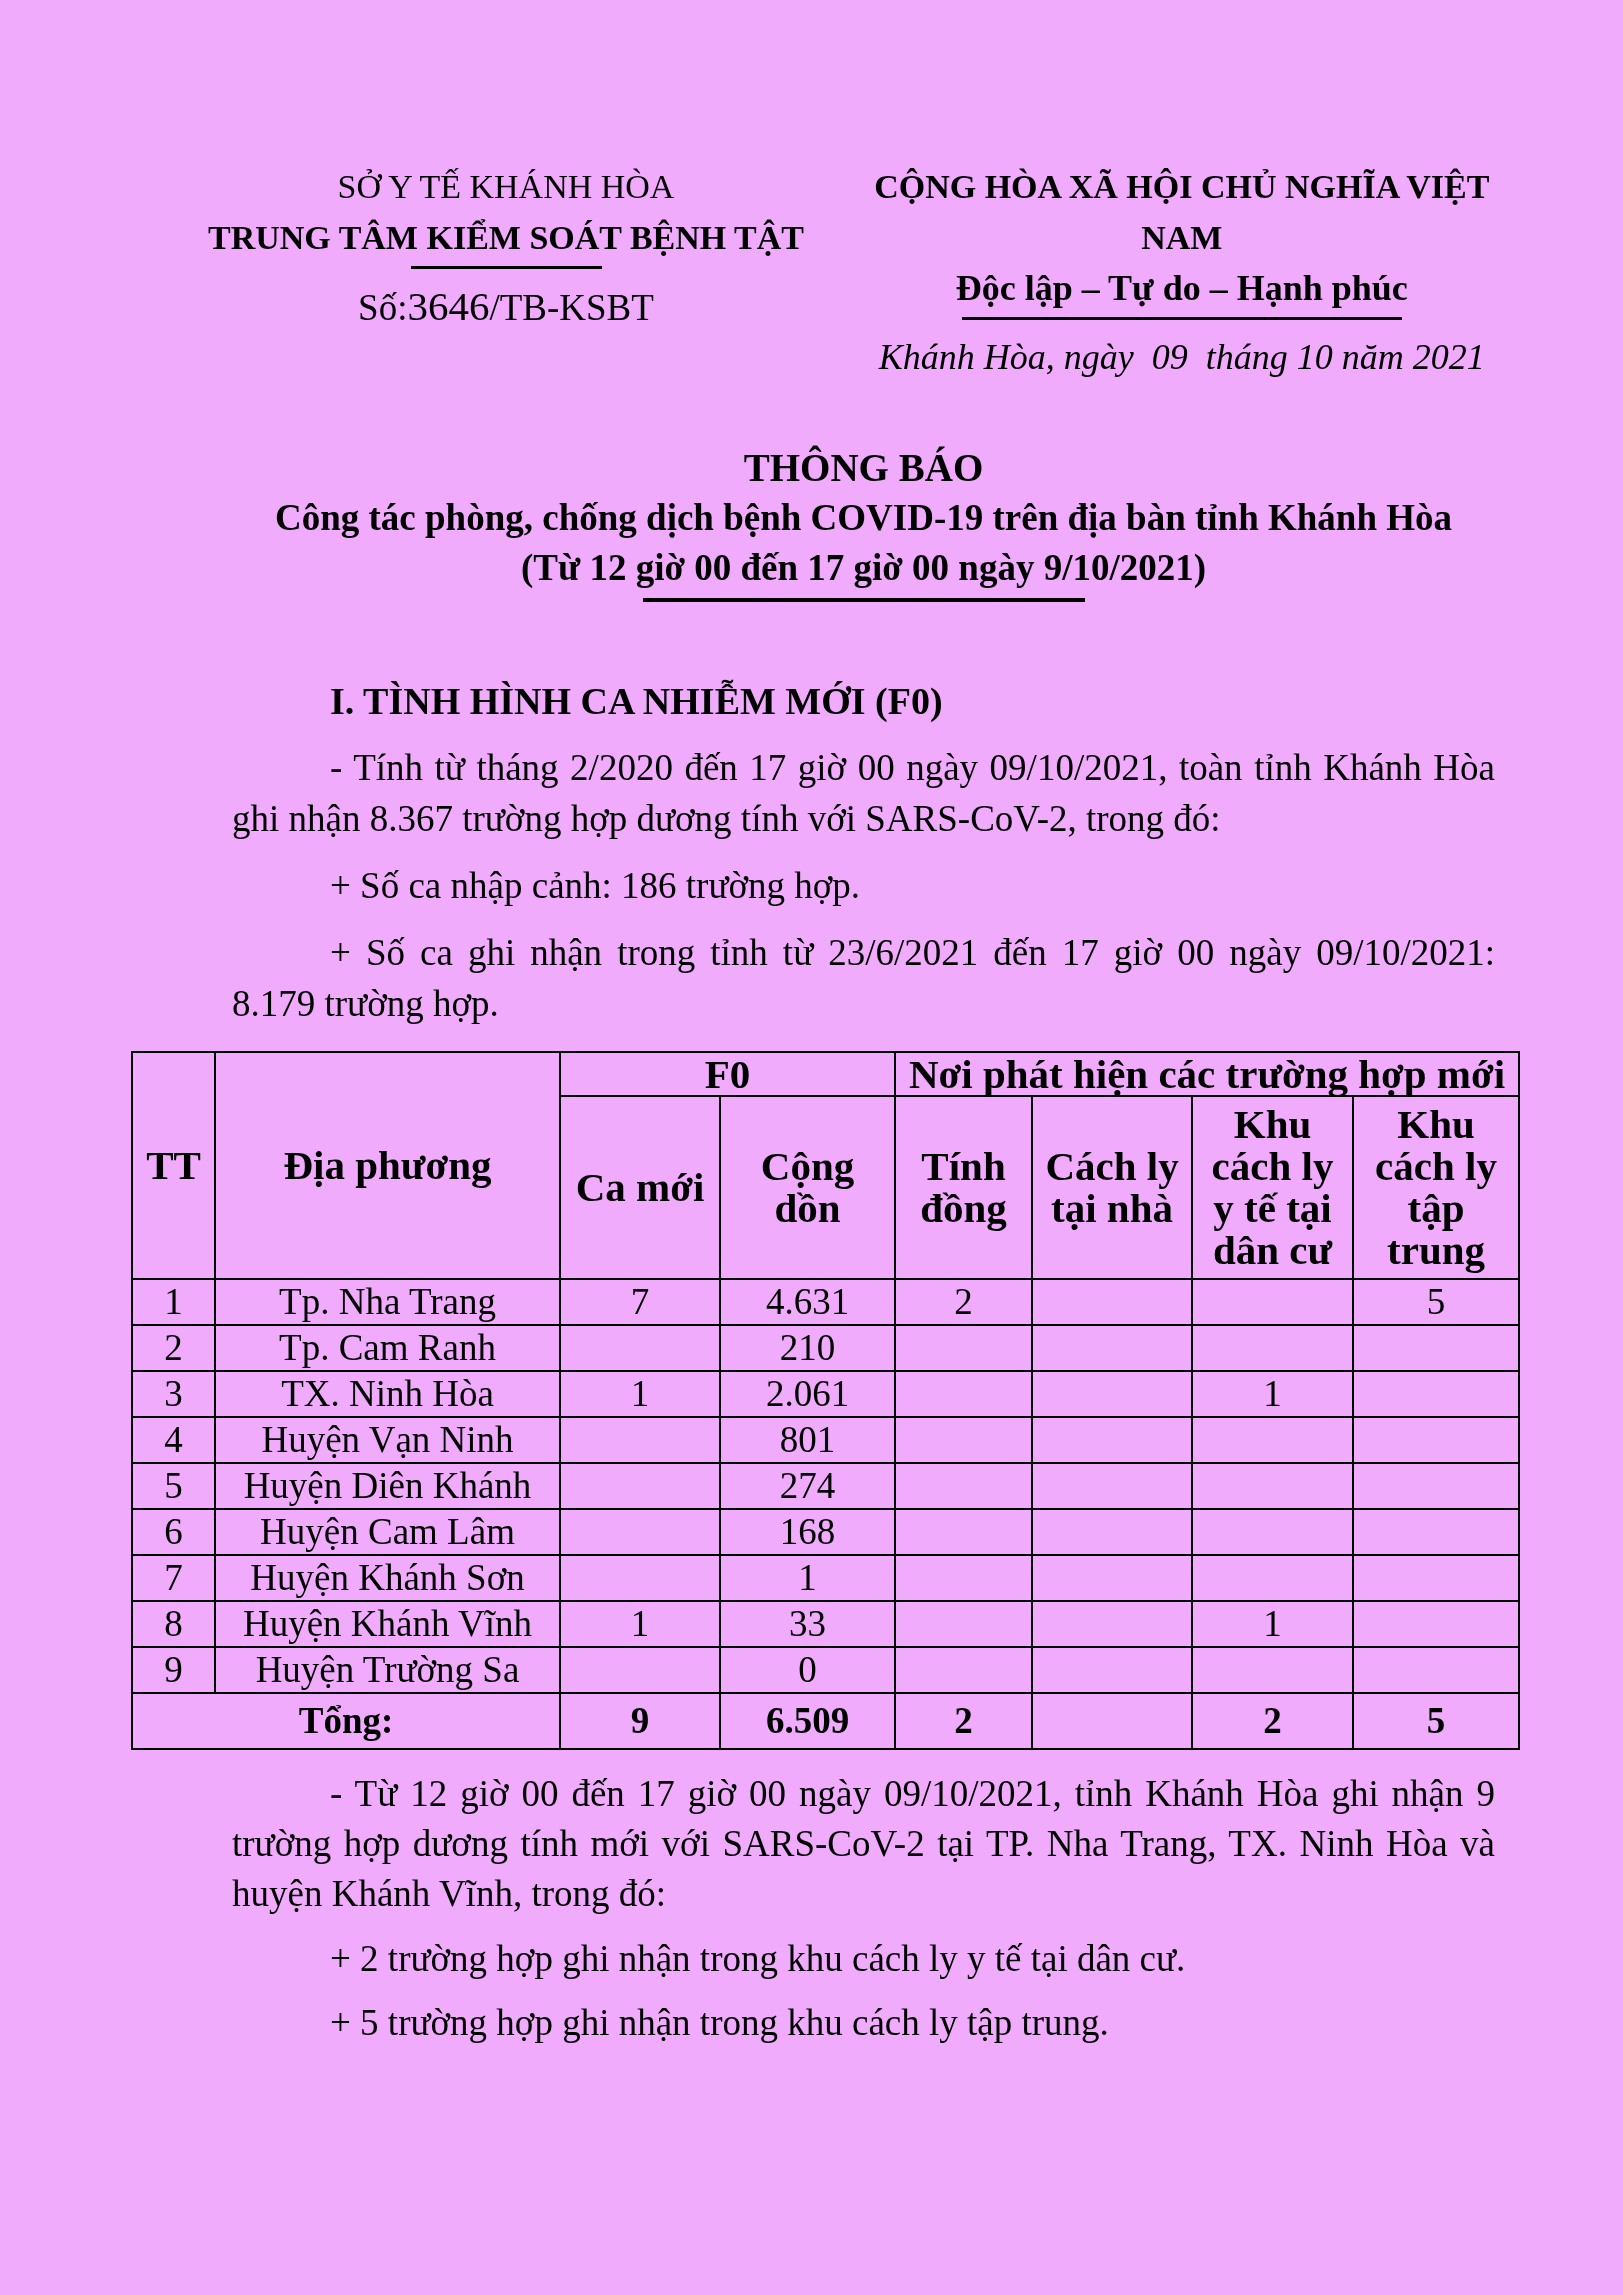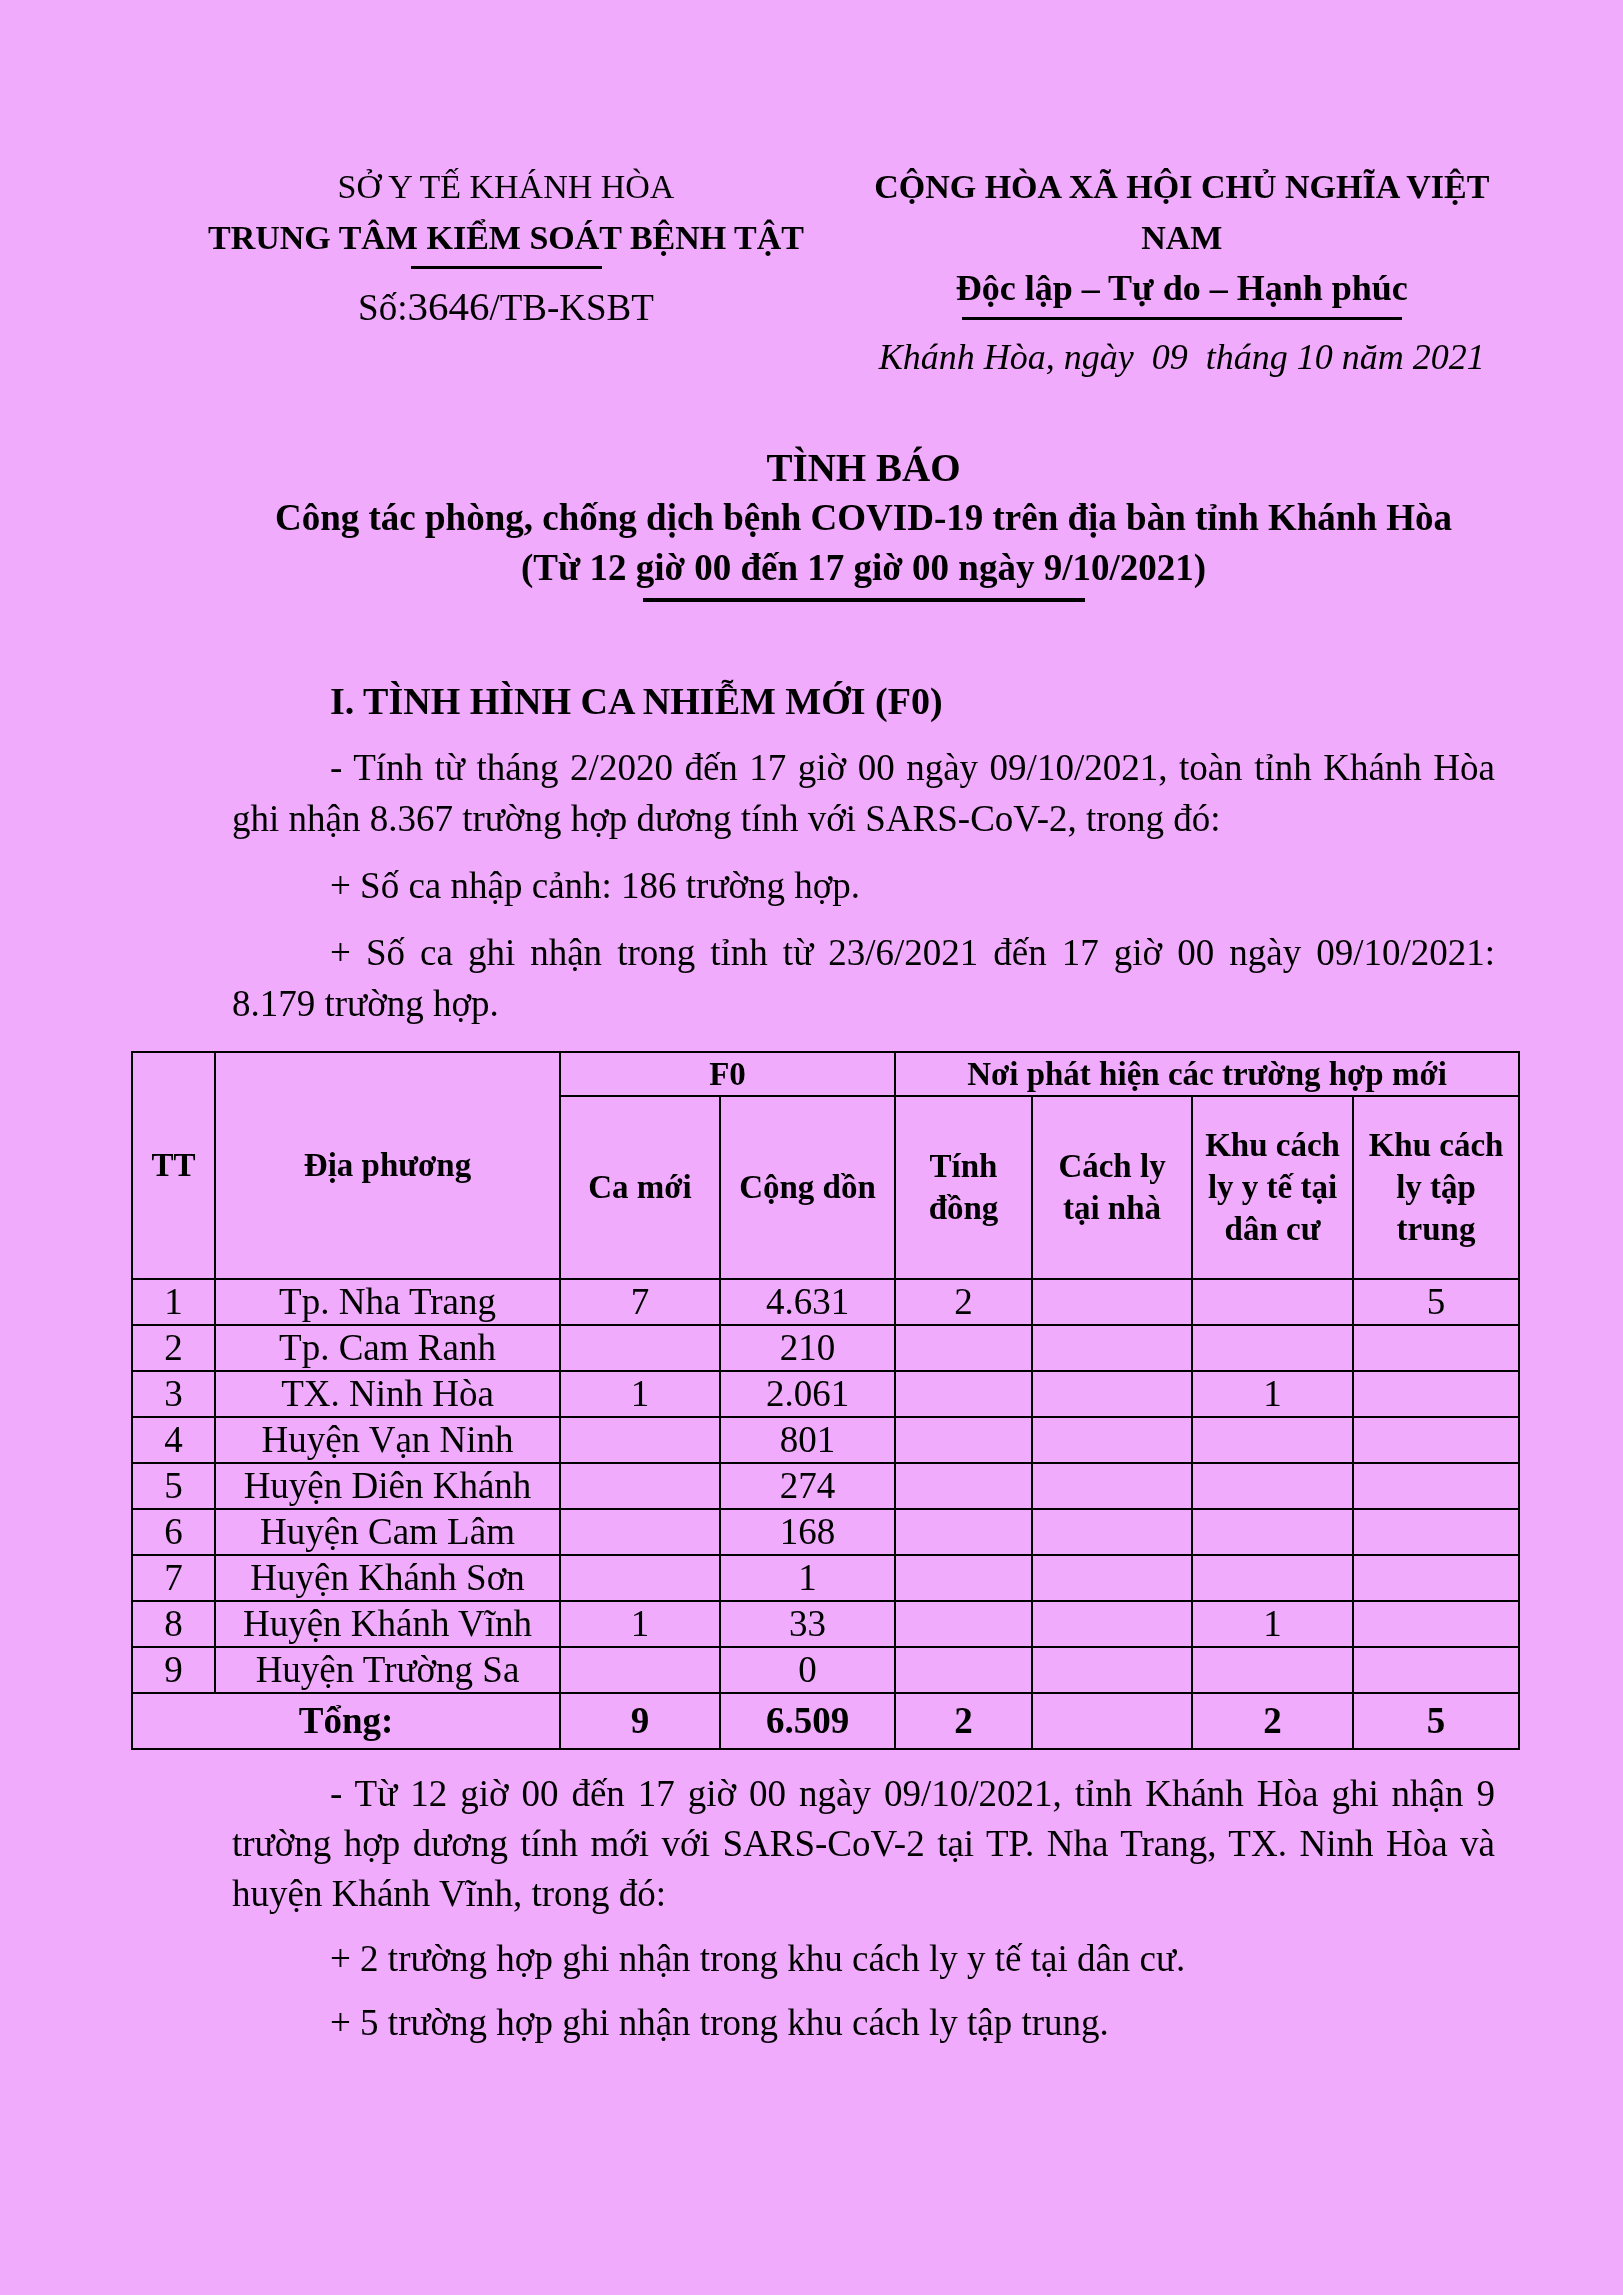--- a/index.html
+++ b/index.html
@@ -40,21 +40,21 @@
     border-collapse:collapse;table-layout:fixed;
     margin:22px 0 0 131px;width:1388px;
     font-size:37px;
   }
   table.data th,table.data td{
     border:2.6px solid #000;
     padding:0 5.2px;
     text-align:center;vertical-align:middle;
     overflow:hidden;
   }
-  table.data th{font-weight:bold;font-size:33px;line-height:42px;margin-left:36px;}
+  table.data th{font-weight:bold;font-size:41px;line-height:42px;margin-left:36px;}
   tr.h1{height:43px;}
   tr.h2{height:183px;}
   tbody tr{height:46px;}
   tr.total-row{height:56px;font-weight:bold;}
   td.loc{text-align:left;padding-left:15.7px;}
   
   .content2{margin:0 128px 0 232px;}
   .content2 .para{line-height:50px;margin-top:14.4px;}
   .content2 .para:first-child{margin-top:19.6px;font-family:Liberation Serif, serif;}
 </style>
@@ -72,21 +72,21 @@
     </div>
     <div class="hdr-col hdr-right">
       <div class="hdr-line1">CỘNG HÒA XÃ HỘI CHỦ NGHĨA VIỆT NAM</div>
       <div class="hdr-line2">Độc lập – Tự do – Hạnh phúc</div>
       <div class="rule rule-right"></div>
       <div class="date-line">Khánh Hòa, ngày  09  tháng 10 năm 2021</div>
     </div>
   </div>
 
   <div class="title-block">
-    <div class="title-main">TÌNH BÁO</div>
+    <div class="title-main">THÔNG BÁO</div>
     <div class="title-sub">Công tác phòng, chống dịch bệnh COVID-19 trên địa bàn tỉnh Khánh Hòa</div>
     <div class="title-sub">(Từ 12 giờ 00 đến 17 giờ 00 ngày 9/10/2021)</div>
     <div class="title-rule"></div>
   </div>
 
   <div class="content">
     <div class="sec-heading">I. TÌNH HÌNH CA NHIỄM MỚI (F0)</div>
     <div class="para">- Tính từ tháng 2/2020 đến 17 giờ 00 ngày 09/10/2021, toàn tỉnh Khánh Hòa ghi nhận 8.367 trường hợp dương tính với SARS-CoV-2, trong đó:</div>
     <div class="para">+ Số ca nhập cảnh: 186 trường hợp.</div>
     <div class="para">+ Số ca ghi nhận trong tỉnh từ 23/6/2021 đến 17 giờ 00 ngày 09/10/2021: 8.179 trường hợp.</div>

